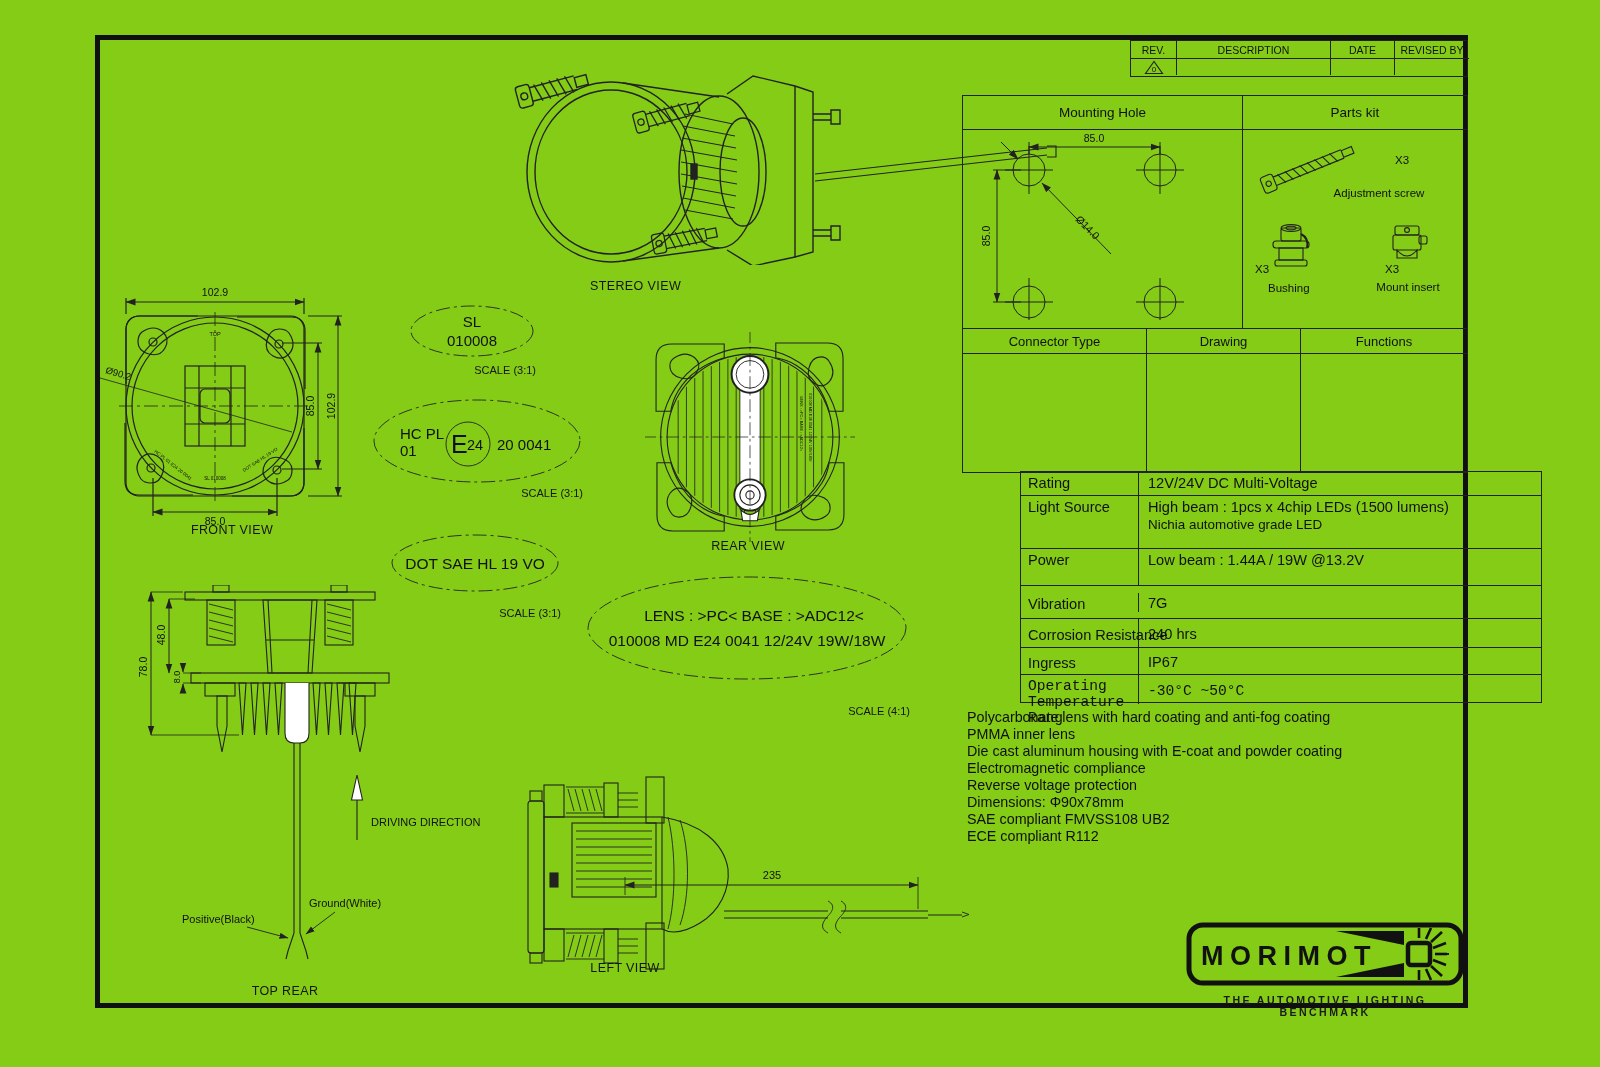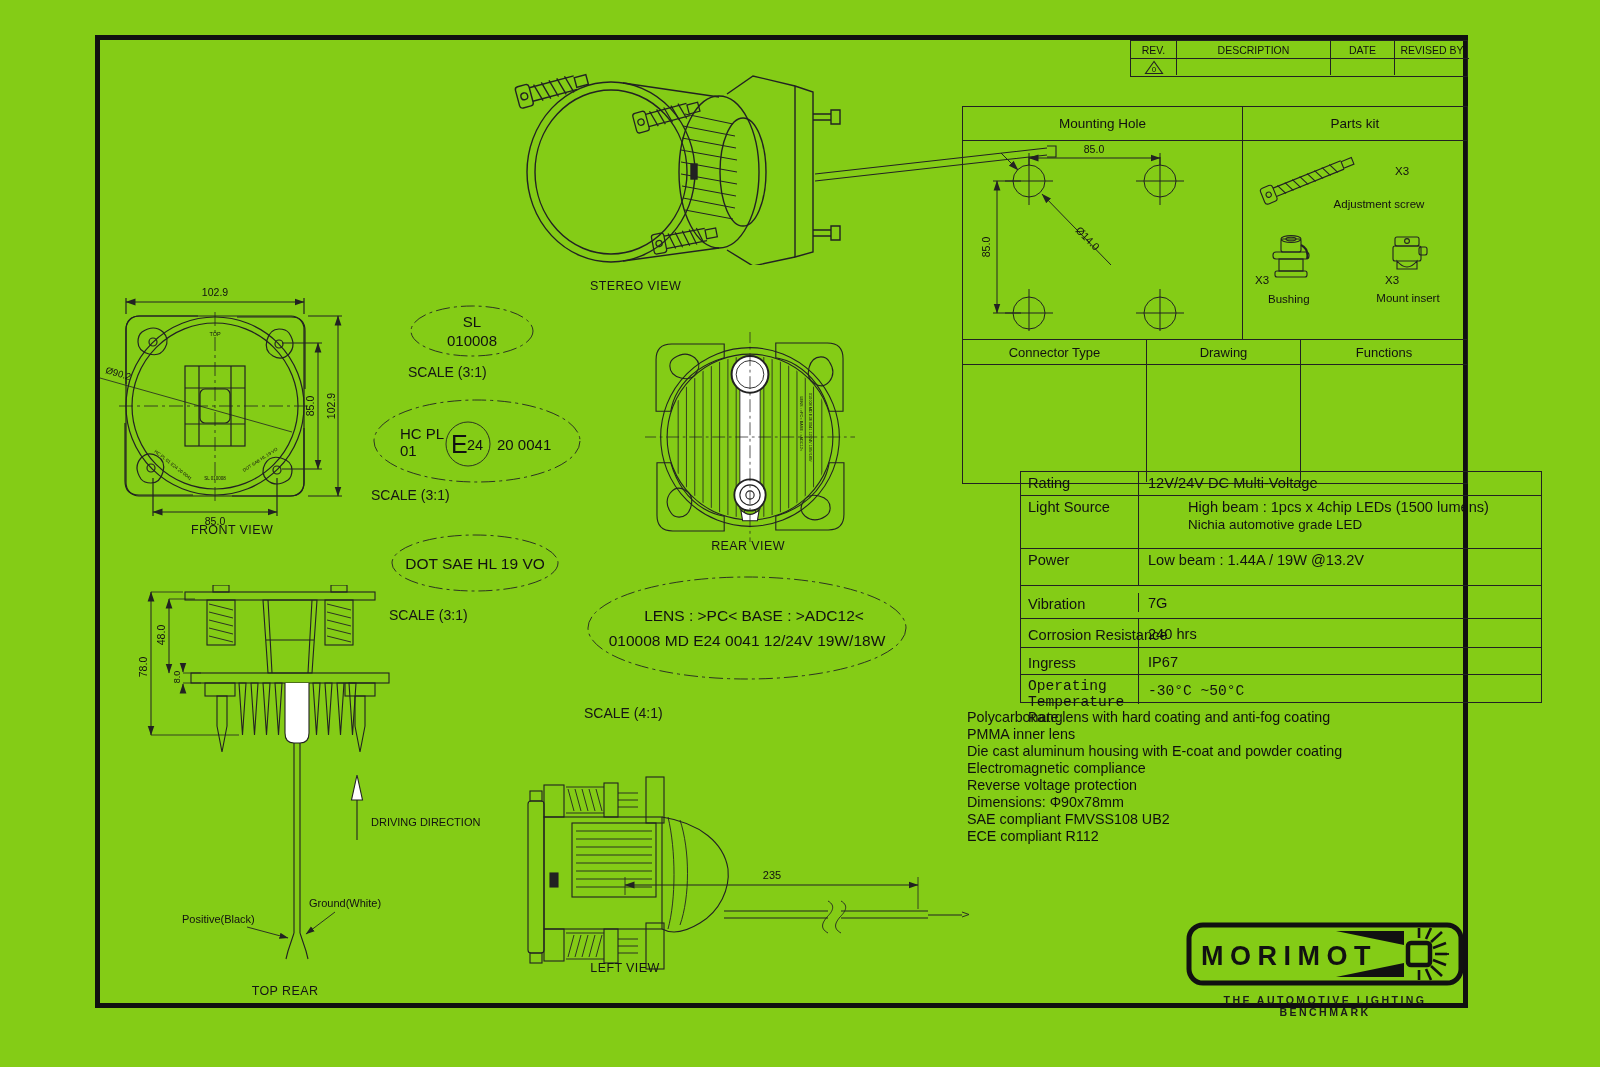--- a/index.html
+++ b/index.html
@@ -5,21 +5,21 @@
   html,body{margin:0;padding:0;background:#fff;}
   #page{position:relative;width:1600px;height:1067px;background:#84cc16;overflow:hidden;
         font-family:"Liberation Sans",sans-serif;color:#111;}
   .frame{position:absolute;left:95px;top:35px;width:1373px;height:973px;
          border:5px solid #101010;box-sizing:border-box;}
   .abs{position:absolute;box-sizing:border-box;}
   .cell{position:absolute;box-sizing:border-box;display:flex;align-items:center;justify-content:center;}
   .line-r{border-right:1.5px solid #222;}
   .line-b{border-bottom:1.5px solid #222;}
   .vlabel{position:absolute;font-size:12.5px;letter-spacing:.4px;text-align:center;color:#151515;}
-  .scale{position:absolute;font-size:14px;text-align:left;color:#151515;}
+  .scale{position:absolute;font-size:11px;text-align:right;color:#151515;}
   svg{font-family:"Liberation Sans",sans-serif;}
   svg text{fill:#111;}
   .feat{height:17px;font-size:14.3px;white-space:nowrap;color:#0f0f0f;}
   .spec-row{display:flex;border-bottom:1.5px solid #222;box-sizing:border-box;}
   .spec-label{width:118px;border-right:1.5px solid #222;padding:3px 6px 0 7px;box-sizing:border-box;
               font-size:14.6px;line-height:16px;}
   .spec-val{flex:1;padding:3px 6px 0 9px;box-sizing:border-box;font-size:14.6px;line-height:17px;}
   .rev-cell{font-size:10.5px;}
   .tagline{position:absolute;font-size:10.6px;font-weight:bold;letter-spacing:2.4px;text-align:center;color:#1a1a1a;}
 </style>
@@ -50,21 +50,21 @@
       <svg width="20" height="15" viewBox="0 0 20 15">
         <path d="M10,1.5 L1.5,13.5 H18.5 Z" fill="none" stroke="#222" stroke-width="1.1"></path>
         <text x="10" y="11.6" font-size="8" text-anchor="middle">0</text>
       </svg>
     </div>
     <div class="cell line-r" style="left:46px;top:18px;width:154px;height:16px;"></div>
     <div class="cell line-r" style="left:200px;top:18px;width:64px;height:16px;"></div>
     <div class="cell" style="left:264px;top:18px;width:74px;height:16px;"></div>
   </div>
 
-  <div class="abs" style="left:962px;top:106px;width:506px;height:378px;border:1.6px solid #222;">
+  <div class="abs" style="left:962px;top:95px;width:506px;height:378px;border:1.6px solid #222;">
     <div class="cell line-r line-b" style="left:0;top:0;width:280px;height:34px;font-size:13.5px;">Mounting Hole</div>
     <div class="cell line-b" style="left:280px;top:0;width:224px;height:34px;font-size:13.5px;">Parts kit</div>
     <div class="abs line-r" style="left:0;top:34px;width:280px;height:198px;">
       
       <svg width="278" height="196" viewBox="0 0 278 196">
         <g stroke="#222" stroke-width="1" fill="none">
           <circle cx="66" cy="40" r="16"></circle>
             <path d="M42,40 H90 M66,16 V64"></path>
           <circle cx="197" cy="40" r="16"></circle>
             <path d="M173,40 H221 M197,16 V64"></path>
@@ -126,21 +126,21 @@
     <div class="abs line-r" style="left:0;top:258px;width:184px;height:117px;"></div>
     <div class="abs line-r" style="left:184px;top:258px;width:154px;height:117px;"></div>
     <div class="abs" style="left:338px;top:258px;width:166px;height:117px;"></div>
   </div>
 
   <div class="abs" style="left:1020px;top:471px;width:522px;height:232px;border:1.6px solid #222;">
     <div class="spec-row" style="height:24px;">
       <div class="spec-label">Rating</div>
       <div class="spec-val">12V/24V DC Multi-Voltage</div>
     </div>
-    <div class="spec-row" style="height:53px;gap:40px;">
+    <div class="spec-row" style="height:53px;">
       <div class="spec-label">Light Source</div>
       <div class="spec-val">
         <div>High beam : 1pcs x 4chip LEDs (1500 lumens)</div>
         <div style="font-size:13.4px;">Nichia automotive grade LED</div>
       </div>
     </div>
     <div class="spec-row" style="height:37px;">
       <div class="spec-label">Power</div>
       <div class="spec-val">Low beam : 1.44A / 19W @13.2V</div>
     </div>

